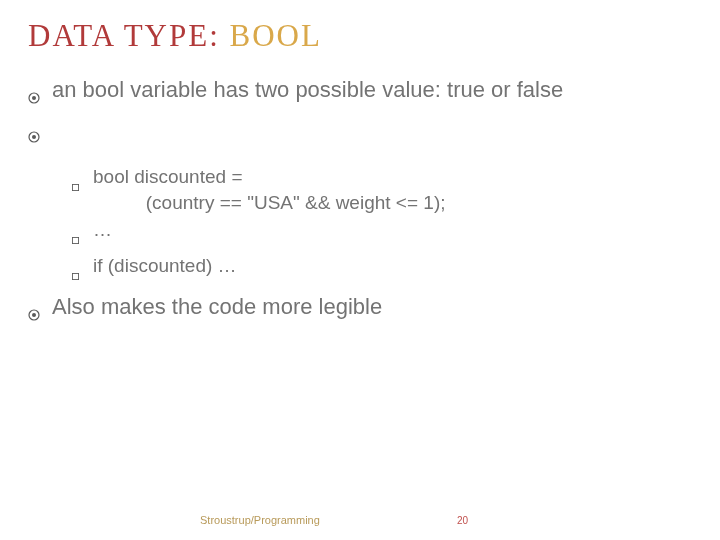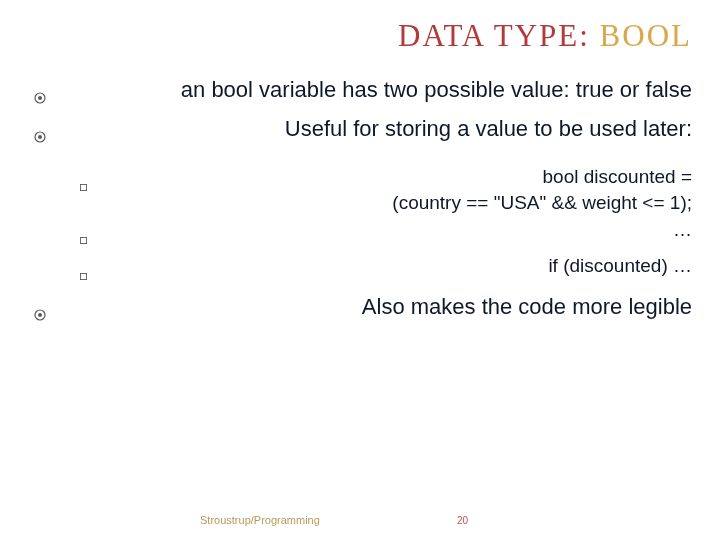--- a/index.html
+++ b/index.html
@@ -6,33 +6,32 @@
   body {
     width: 720px;
     height: 540px;
     background: #ffffff;
     font-family: "Comic Sans MS", "Comic Sans", cursive, sans-serif;
     position: relative;
     overflow: hidden;
   }
   .slide {
     padding: 18px 28px 0 28px;
-    text-align: right;
   }
   .title {
     font-family: Georgia, "Times New Roman", serif;
     font-size: 31px;
     letter-spacing: 2px;
     white-space: pre;
   }
   .title-red { color: #b13a3a; }
   .title-yellow { color: #d9a84a; }
   .content {
     margin-top: 22px;
-    color: #0f172a;
+    color: #737373;
     font-size: 22px;
     line-height: 1.25;
   }
   .bullet-l1 {
     display: flex;
     align-items: flex-start;
     margin-bottom: 4px;
   }
   .bullet-l1 .icon {
     width: 18px;
@@ -99,21 +98,20 @@
       <span class="text">an bool variable has two possible value: true or false</span>
     </div>
 
     <div class="bullet-l1">
       <span class="icon">
         <svg viewBox="0 0 12 12" width="12" height="12">
             <circle cx="6" cy="6" r="5" fill="none" stroke="#5a5a5a" stroke-width="1.2"></circle>
             <circle cx="6" cy="6" r="2" fill="#5a5a5a"></circle>
           </svg>
       </span>
-      <span class="text">Useful for storing a value to be used later:</span>
     </div>
 
     <div class="sub-list">
       <div class="bullet-l2">
         <span class="icon">
           <svg viewBox="0 0 8 8" width="7" height="7">
               <rect x="0.5" y="0.5" width="7" height="7" fill="none" stroke="#5a5a5a" stroke-width="1"></rect>
             </svg>
         </span>
         <span class="text">bool discounted =

